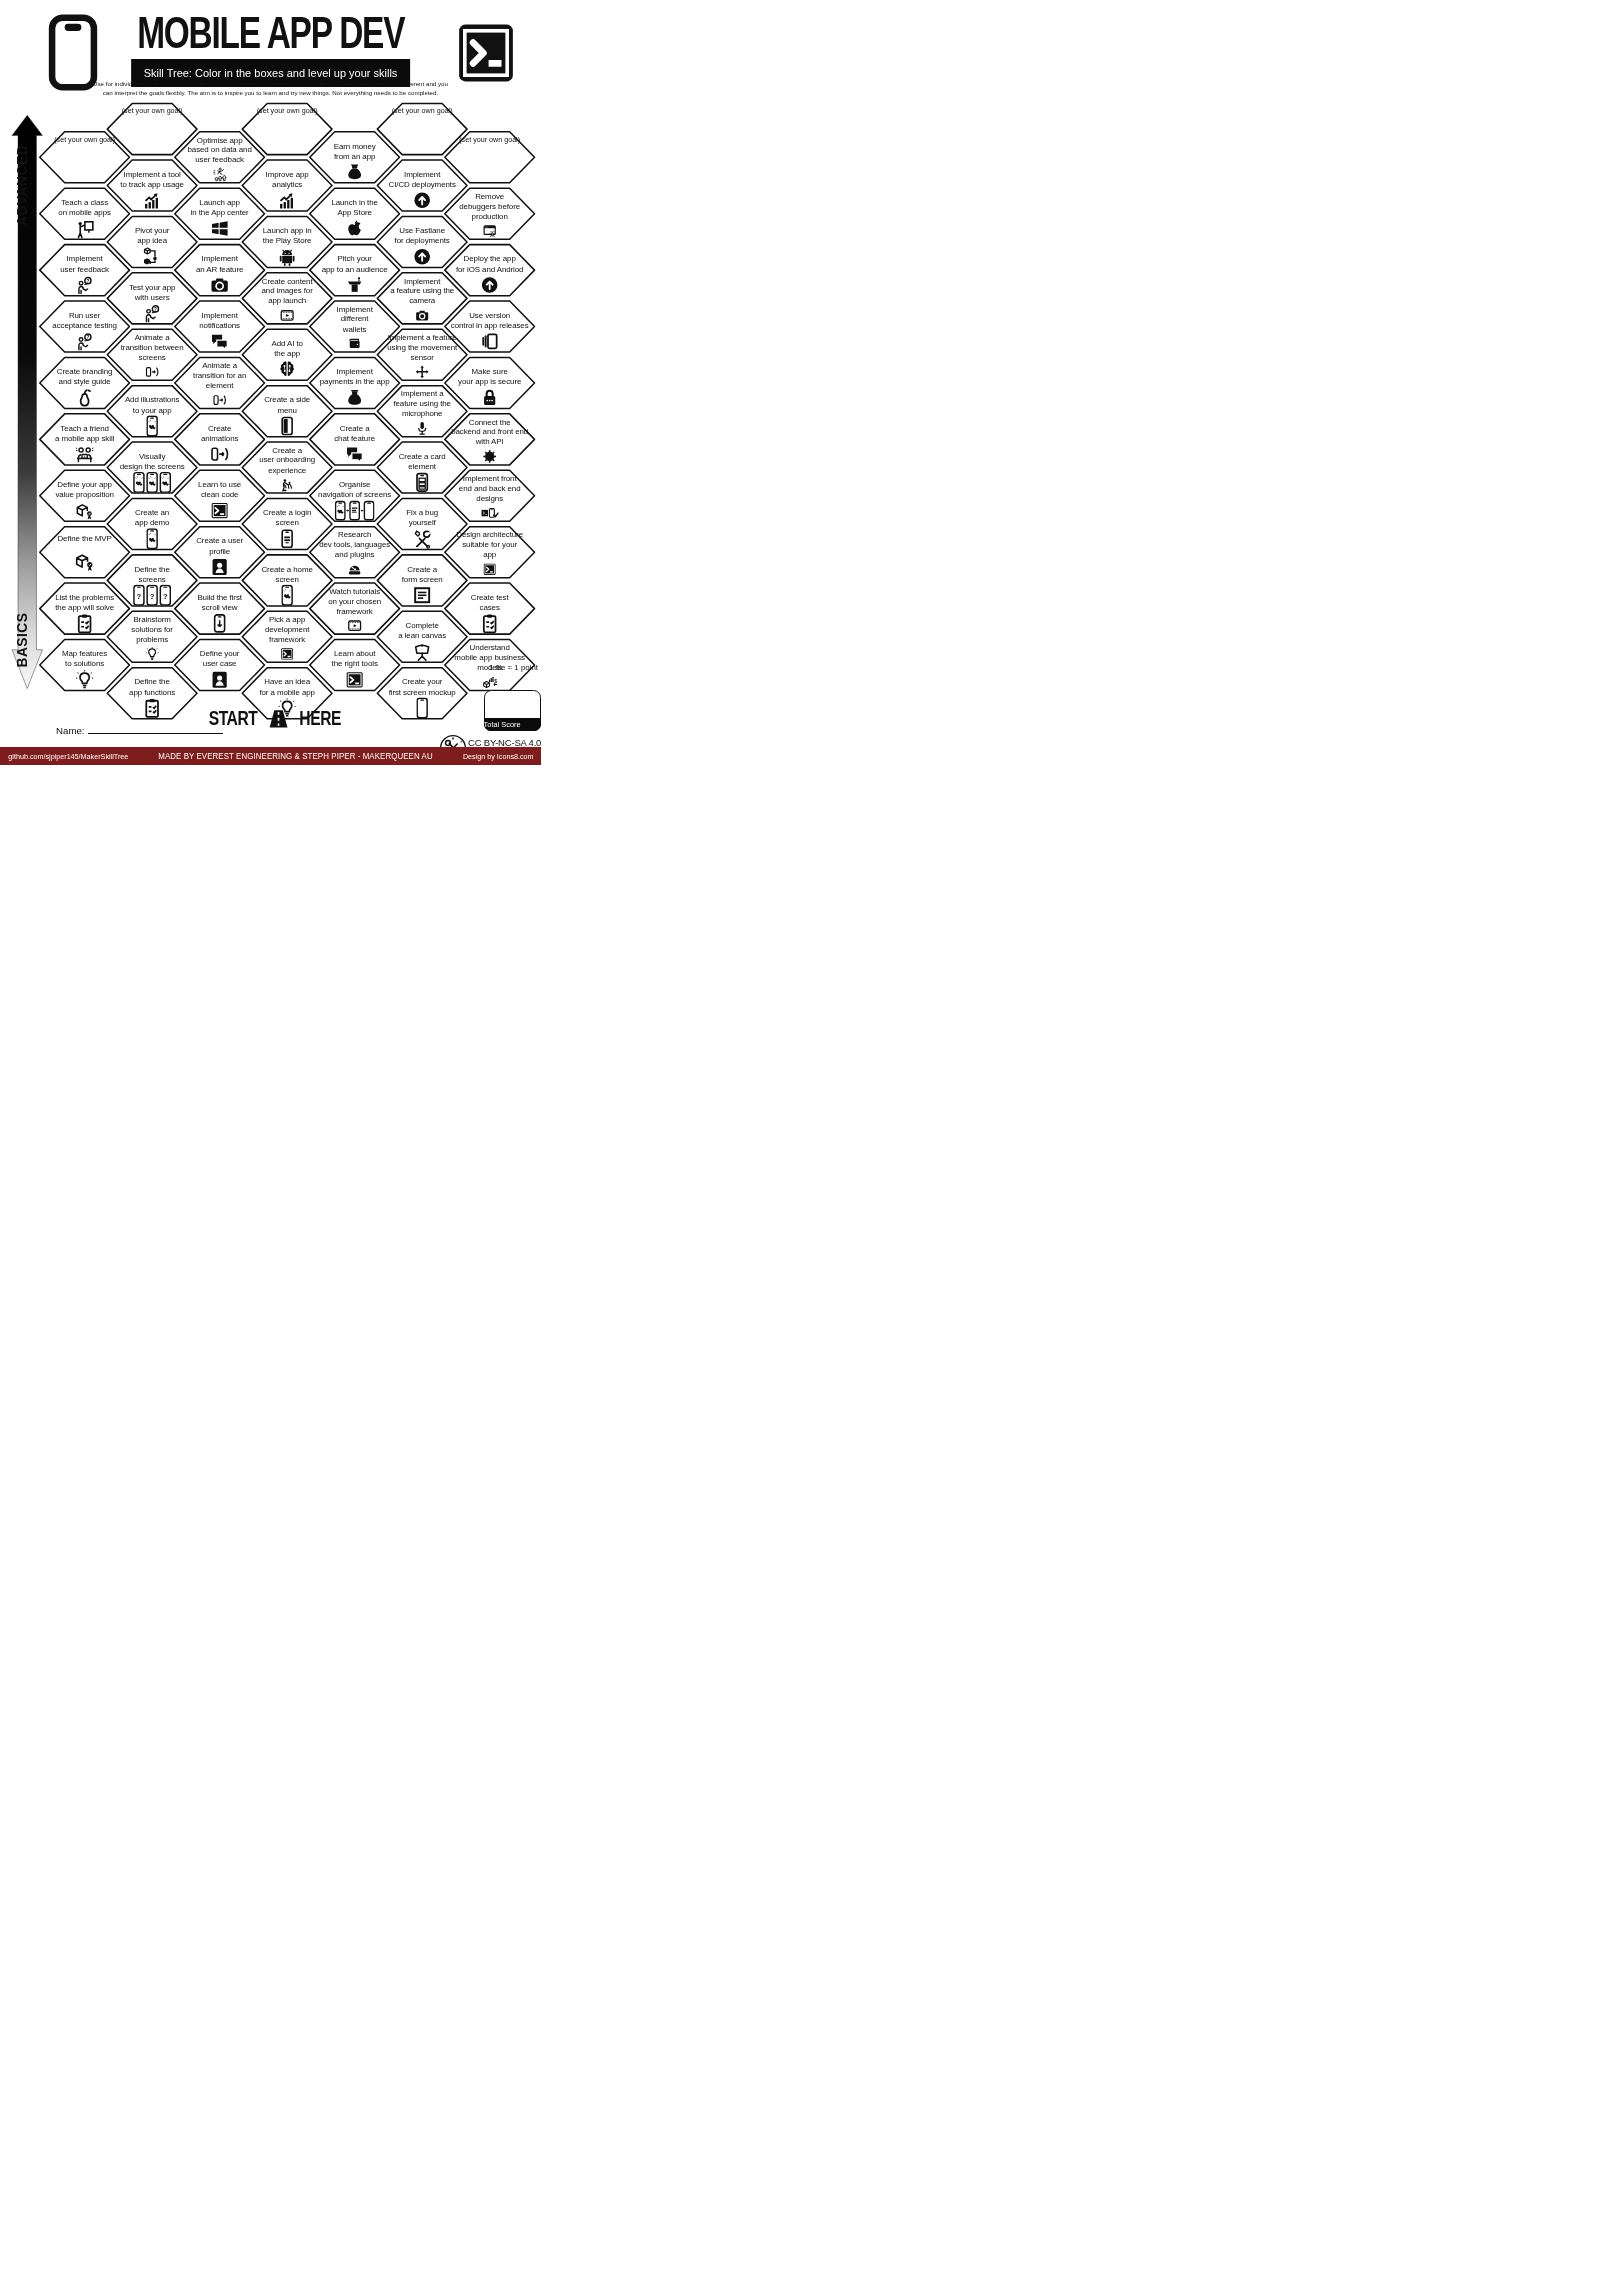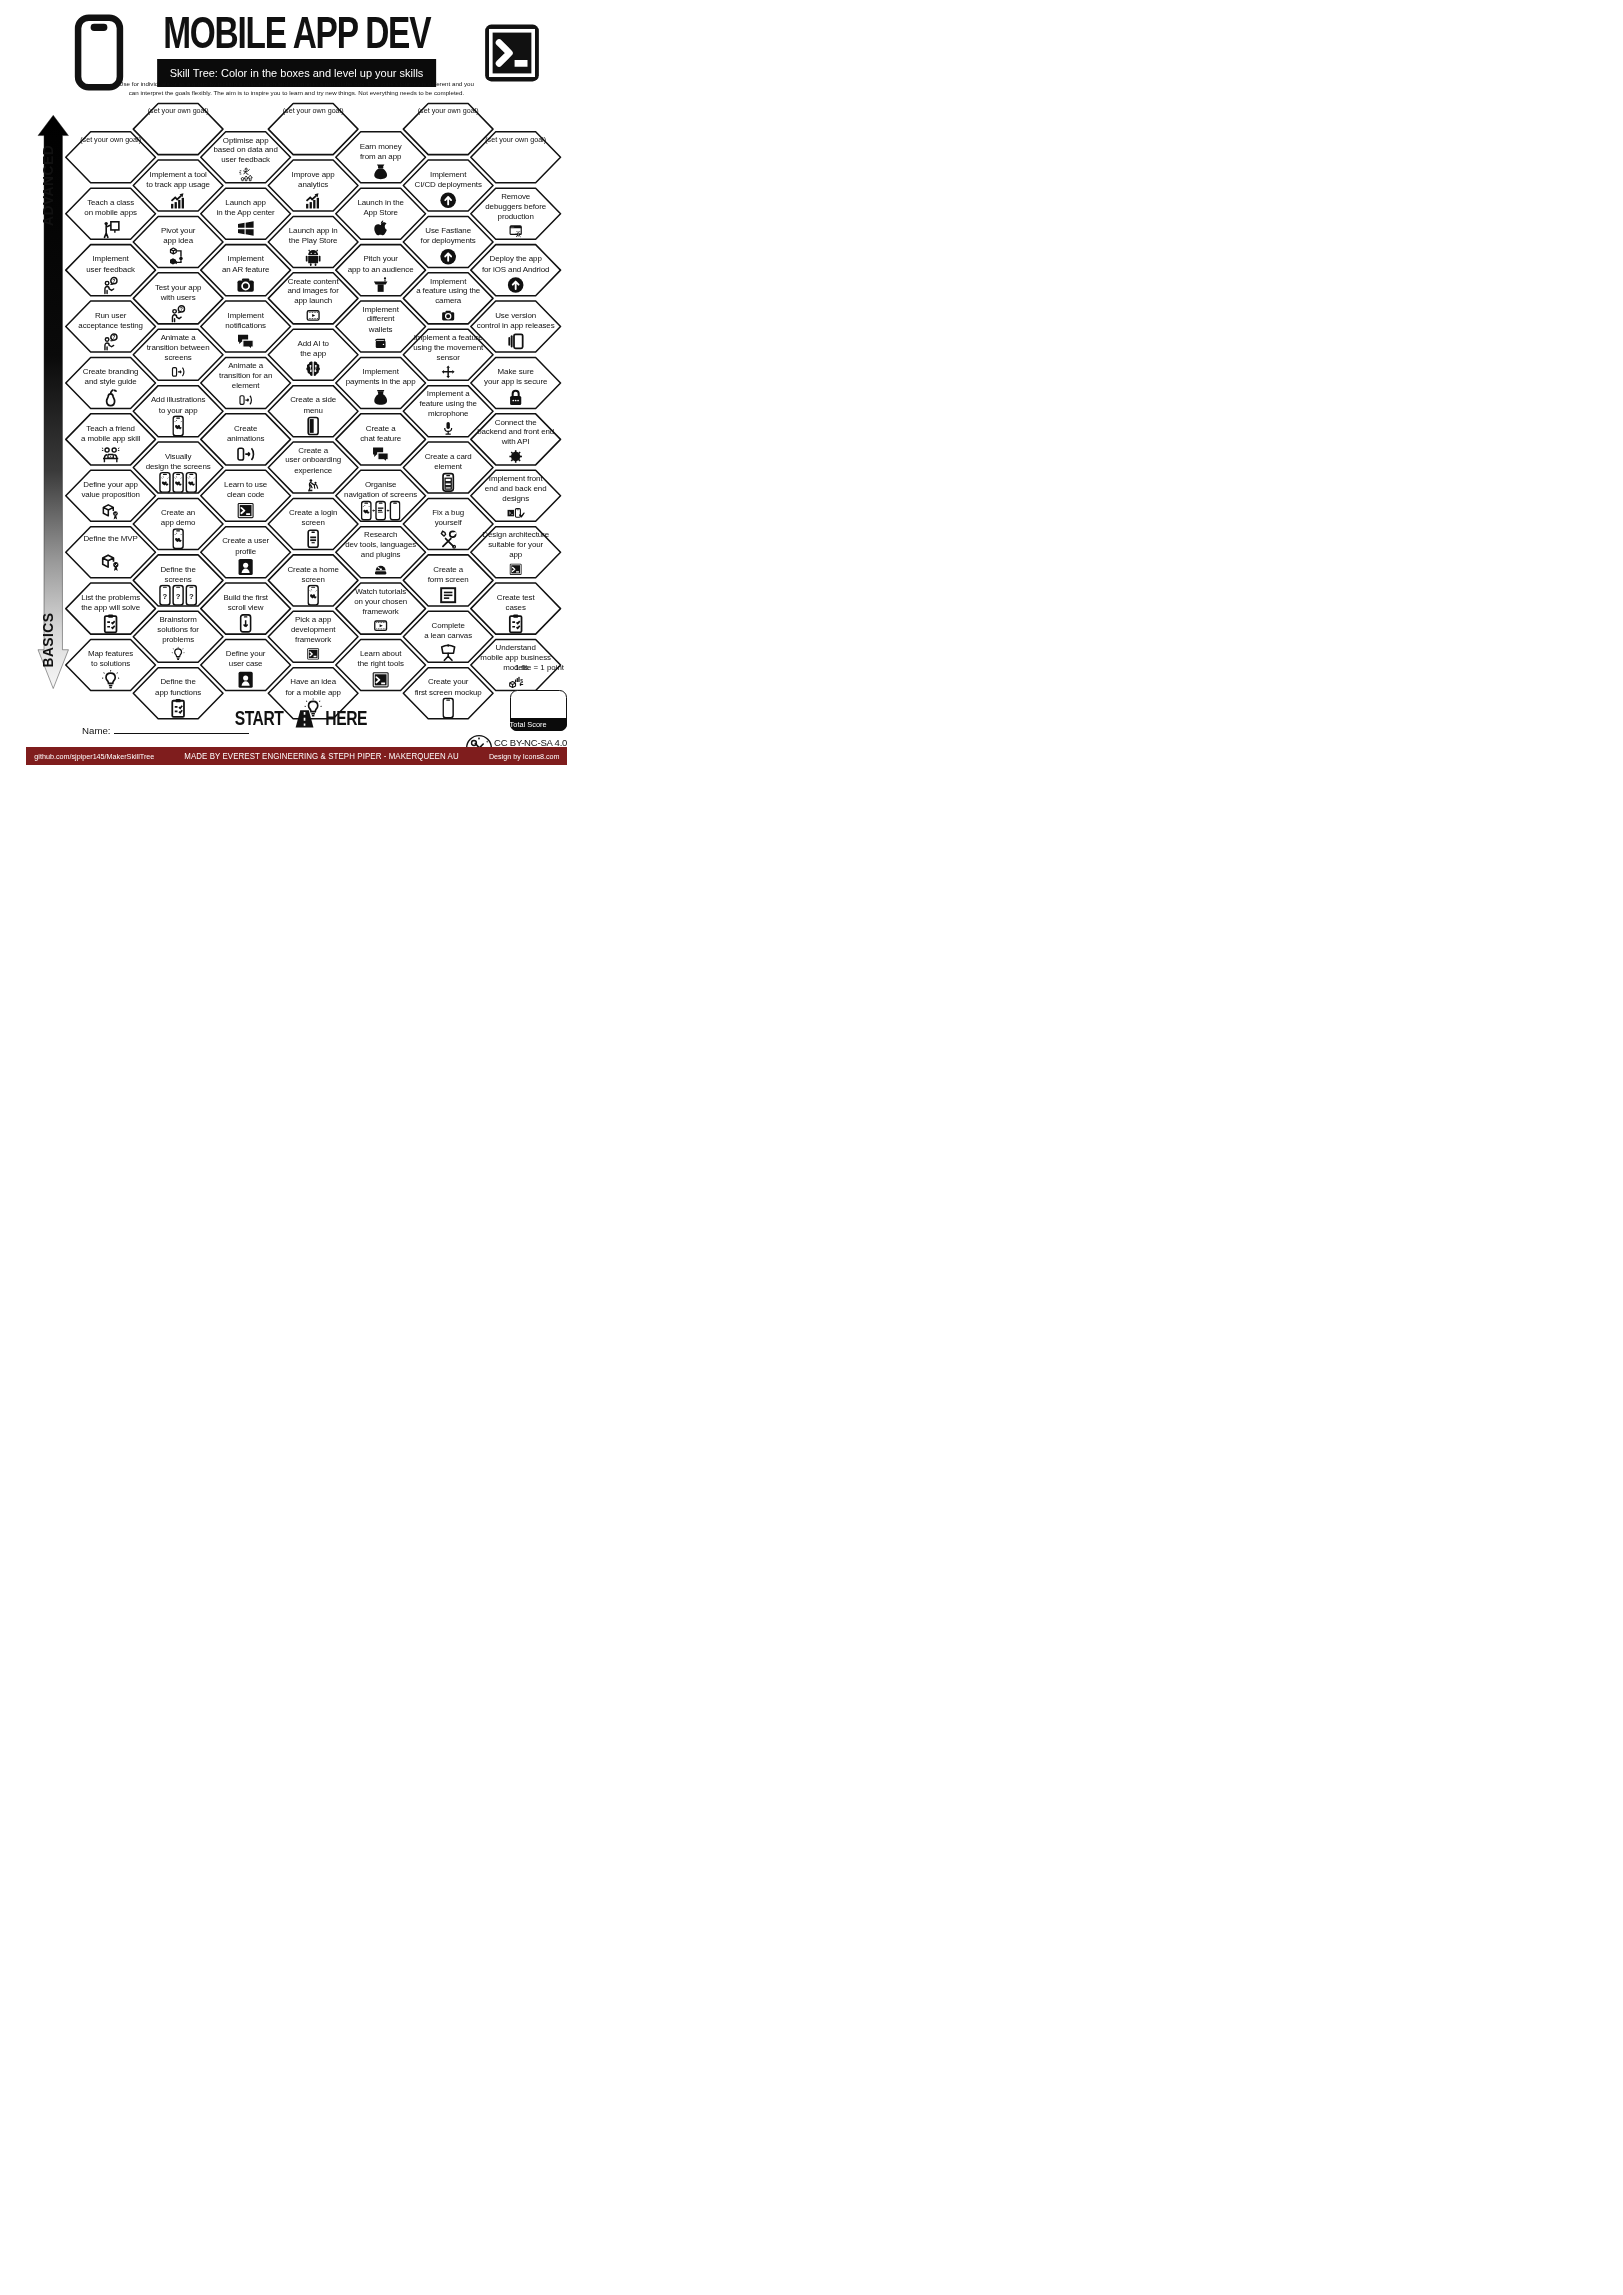--- a/index.html
+++ b/index.html
@@ -1,17 +1,17 @@
 <!DOCTYPE html>
 <html style="font-size:7.4px"><head>
 <meta charset="utf-8">
 <style>
   html,body{margin:0;padding:0;background:#fff;}
   #page{position:relative;width:541px;height:765px;background:#fff;overflow:hidden;
-        font-family:"Liberation Sans",sans-serif;color:#111;margin-left:26px;}
+        font-family:"Liberation Sans",sans-serif;color:#111;}
   .abs{position:absolute;}
   
   #title{top:8.3px;left:0;right:0;margin:auto;width:max-content;font-size:38px;font-weight:bold;
          letter-spacing:-1.4px;transform:scale(.88,1.18);transform-origin:center top;white-space:nowrap;}
   #subtitle-bar{top:59px;left:50%;transform:translateX(-50%);background:#0b0b0b;color:#fff;
                 padding:8px 13px;font-size:11px;white-space:nowrap;}
   #description{top:80px;left:50%;transform:translateX(-50%);width:361px;text-align:center;
                font-size:6.2px;line-height:1.4;}
   
   #name-row{top:724px;left:56px;font-size:9.7px;}

